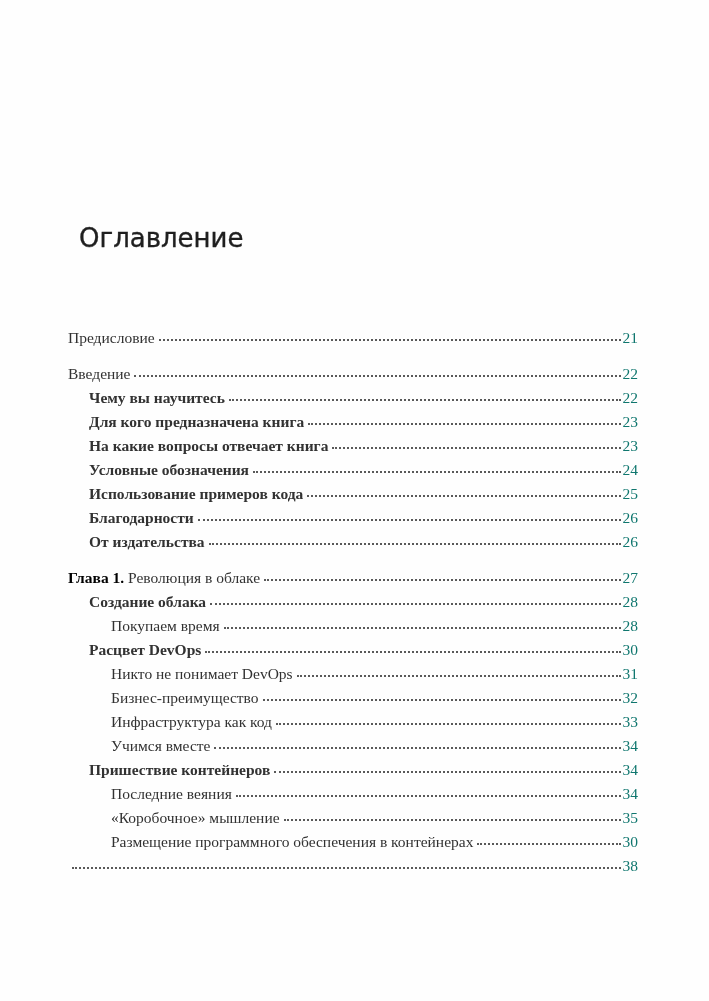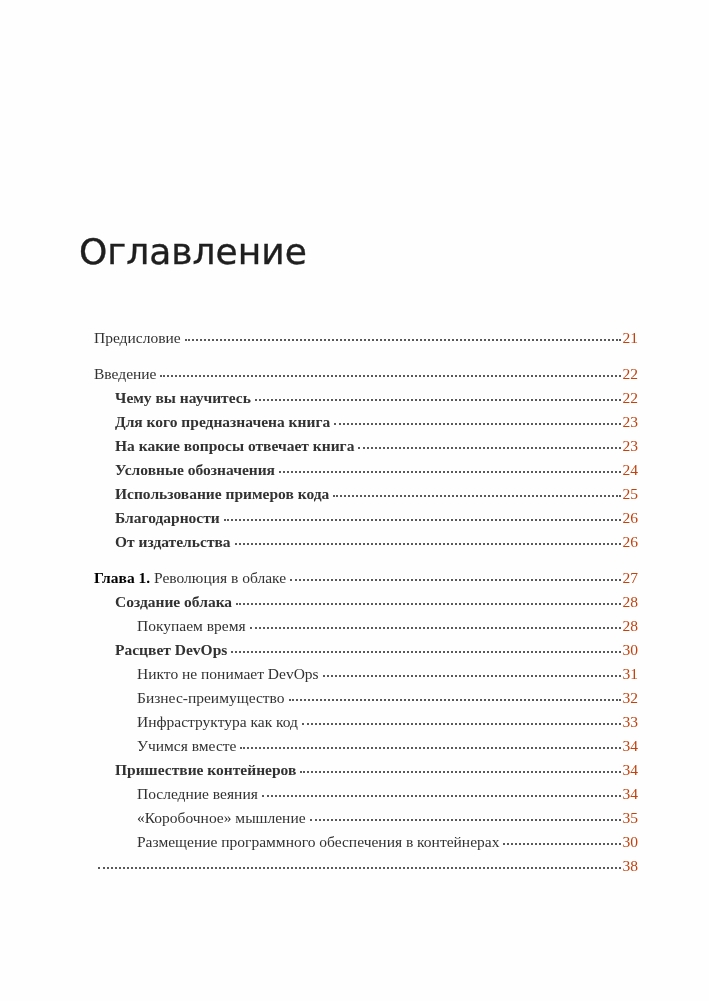--- a/index.html
+++ b/index.html
@@ -13,30 +13,30 @@
     height: 1001px;
     background: #fefefe;
     overflow: hidden;
     font-family: "Liberation Serif", serif;
   }
   .page-title {
     position: absolute;
     left: 79px;
     top: 206px;
     font-family: "DejaVu Sans", "Liberation Sans", sans-serif;
-    font-size: 36px;
+    font-size: 26px;
     line-height: 1.2;
     font-weight: normal;
     letter-spacing: 0px;
     color: #1f1f1f;
     -webkit-text-stroke: 0.35px #1f1f1f;
   }
   .toc-list {
     position: absolute;
-    left: 94px;
+    left: 68px;
     right: 71px;
     top: 326px;
   }
   .toc-row {
     display: flex;
     align-items: baseline;
     line-height: 24px;
     font-size: 15.5px;
     color: #323232;
     white-space: nowrap;
@@ -47,21 +47,21 @@
   .toc-label b { font-weight: bold; color: #000000; }
   .leader {
     flex: 1 1 auto;
     min-width: 12px;
     border-bottom: 2px dotted #595959;
     margin: 0 2px 0 4px;
     transform: translateY(-2px);
   }
   .toc-page {
     flex: 0 0 auto;
-    color: #c2410c;
+    color: #0f766e;
   }
 </style>
 </head>
 <body>
 
 <div class="page">
   <h1 class="page-title">Оглавление</h1>
   <div class="toc-list">
       <div class="toc-row lvl0">
         <span class="toc-label">Предисловие</span>

